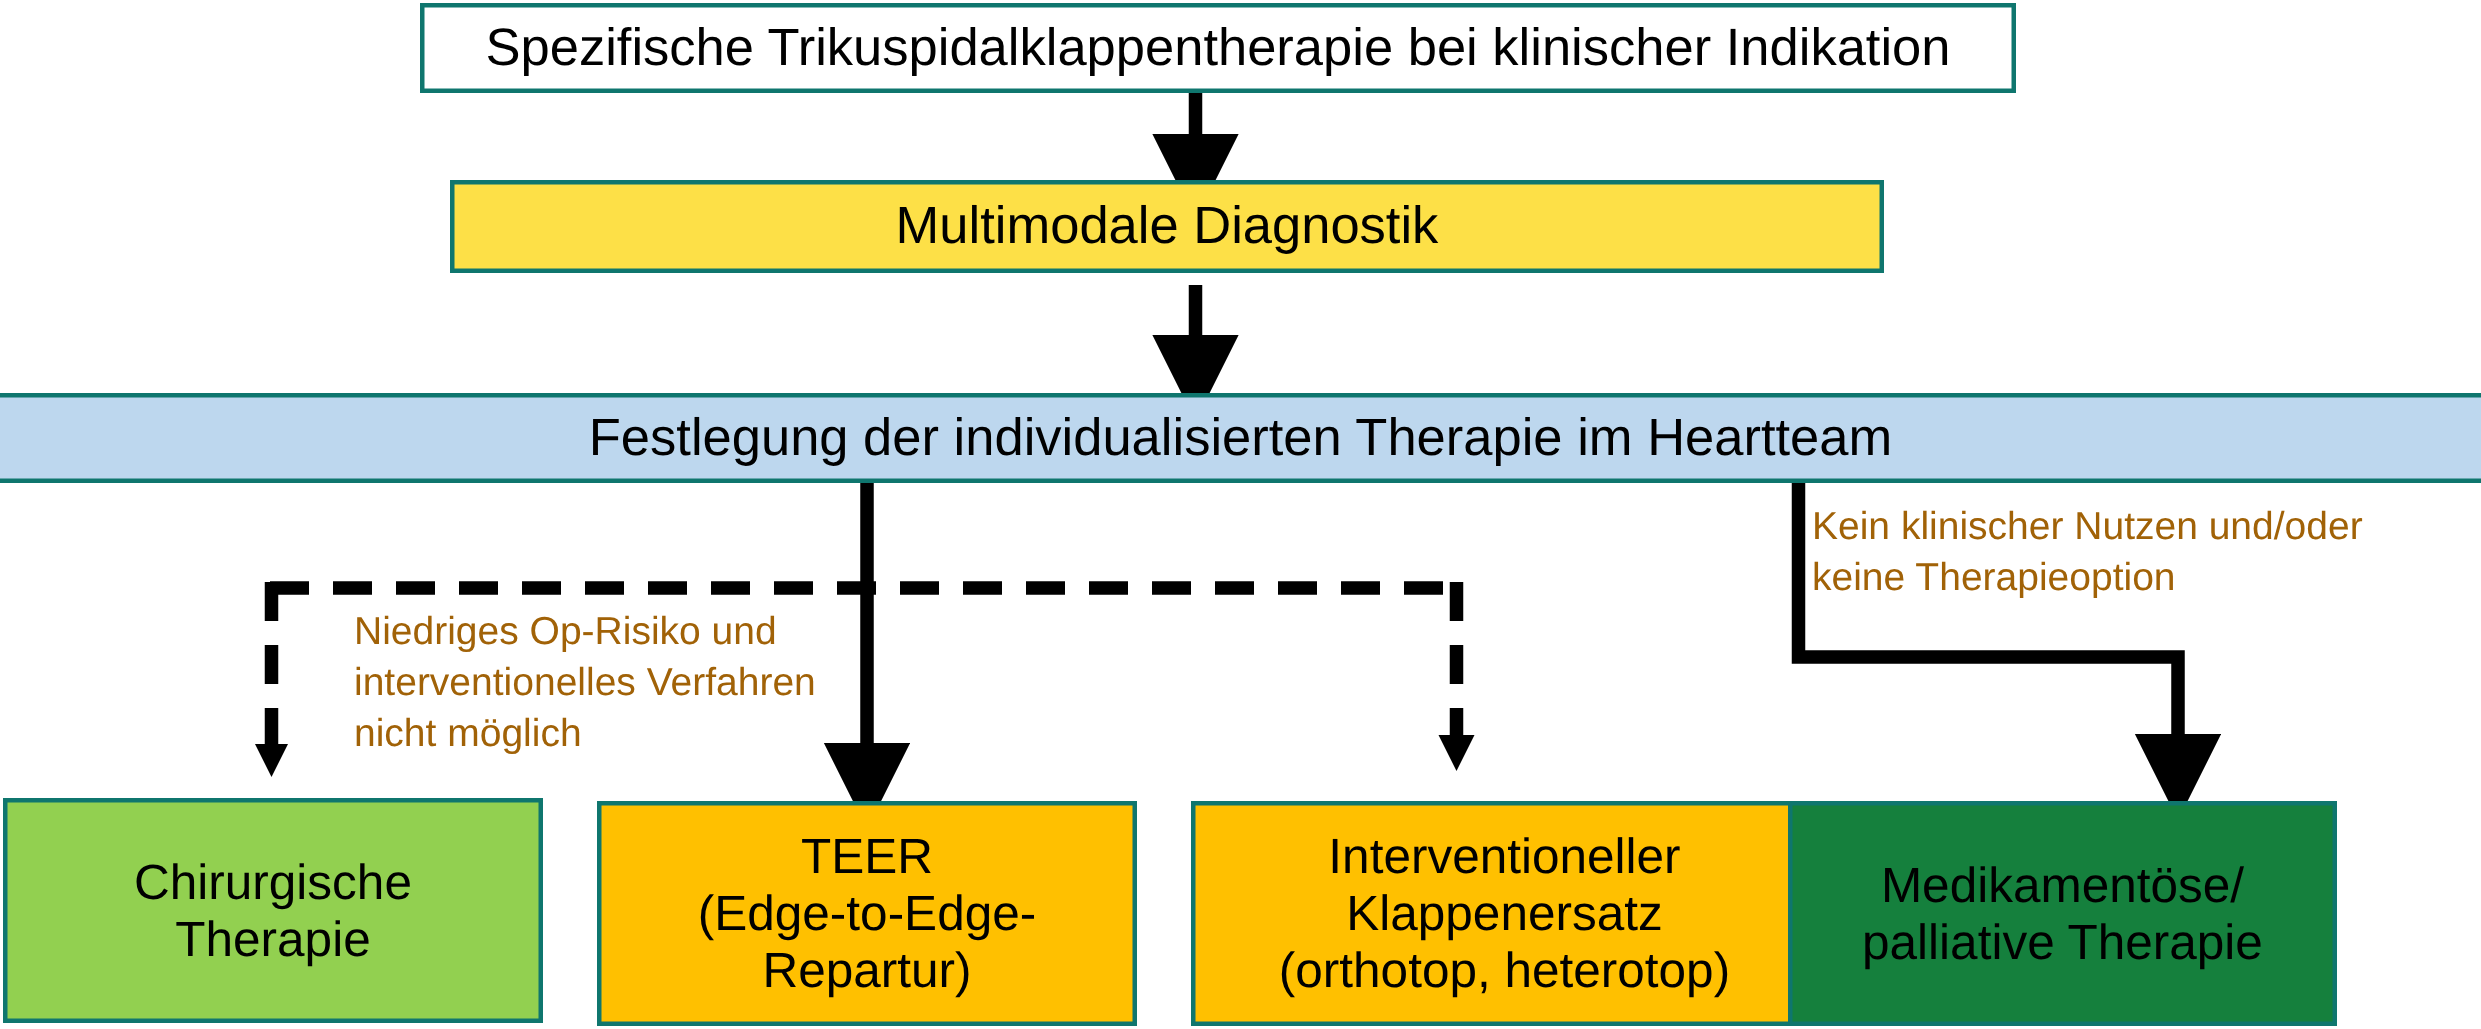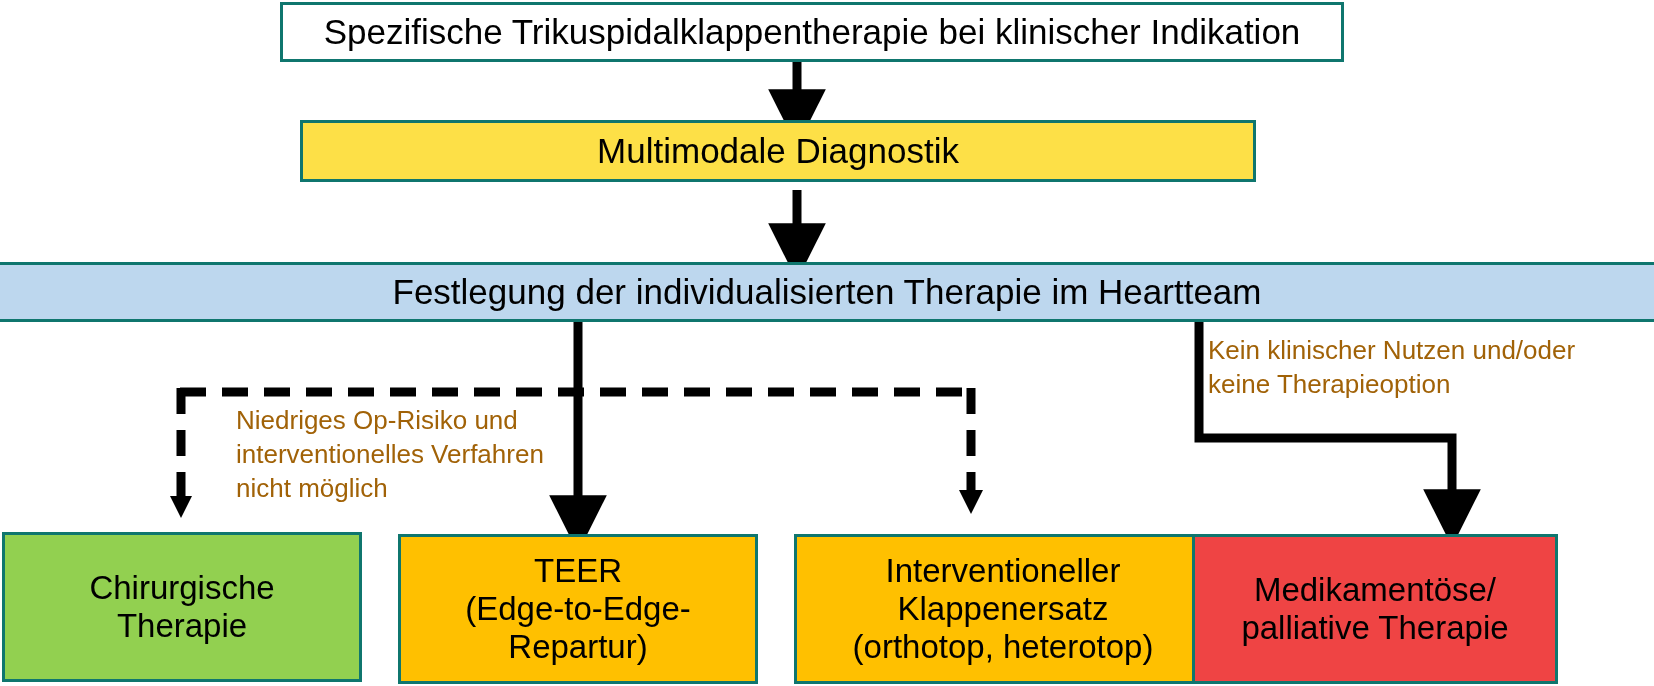--- a/index.html
+++ b/index.html
@@ -50,21 +50,21 @@
     background:#ffc000;
     font-size:33px;
   }
   #box-klappenersatz{
     left:794px; top:534px; width:418px; height:150px;
     background:#ffc000;
     font-size:33px;
   }
   #box-medikamentoes{
     left:1192px; top:534px; width:366px; height:150px;
-    background:#ef4444;
+    background:#15803d;
     font-size:33px;
   }
 
   
   #links{
     position:absolute;left:0;top:0;width:1654px;height:686px;
     pointer-events:none;
   }
 
   .edge-label{

